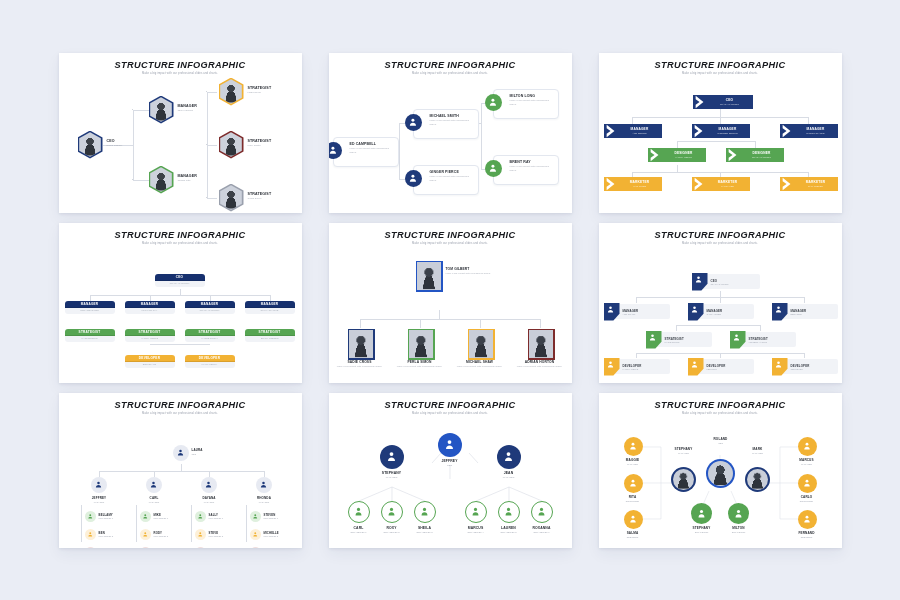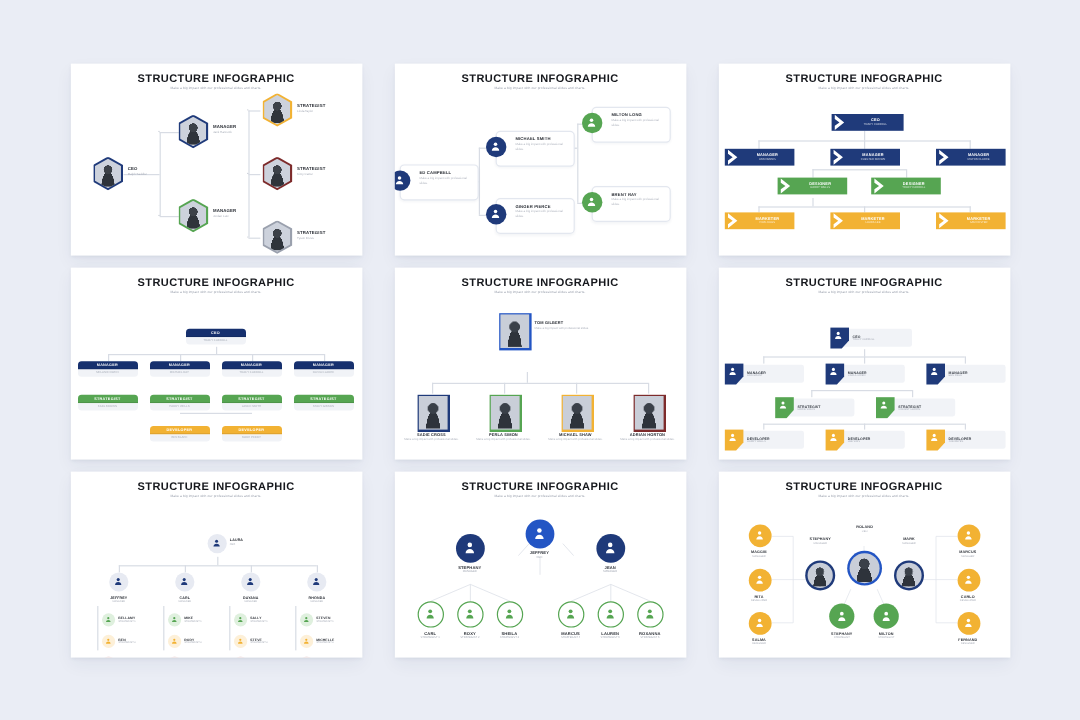--- a/index.html
+++ b/index.html
@@ -18,20 +18,21 @@
     justify-content:center;align-content:center;
   }
   .slide{
     position:relative;background:#ffffff;overflow:hidden;
     box-shadow:0 1px 3px rgba(40,50,90,.10),0 6px 14px rgba(40,50,90,.06);
   }
   .hd{position:absolute;left:0;right:0;top:8px;text-align:center;}
   .hd .t{
     font-size:9.2px;font-weight:bold;letter-spacing:.35px;color:#16181d;
     line-height:1;
+    font-style:italic;
   }
   .hd .s{
     font-size:2.7px;color:#9aa0ad;letter-spacing:.12px;margin-top:3.4px;line-height:1;
   }
   .body{position:absolute;left:0;right:0;top:26px;bottom:6px;}
 
   
   .nm{font-weight:bold;letter-spacing:.12px;}
   .rl{color:#a8adb8;}
 

